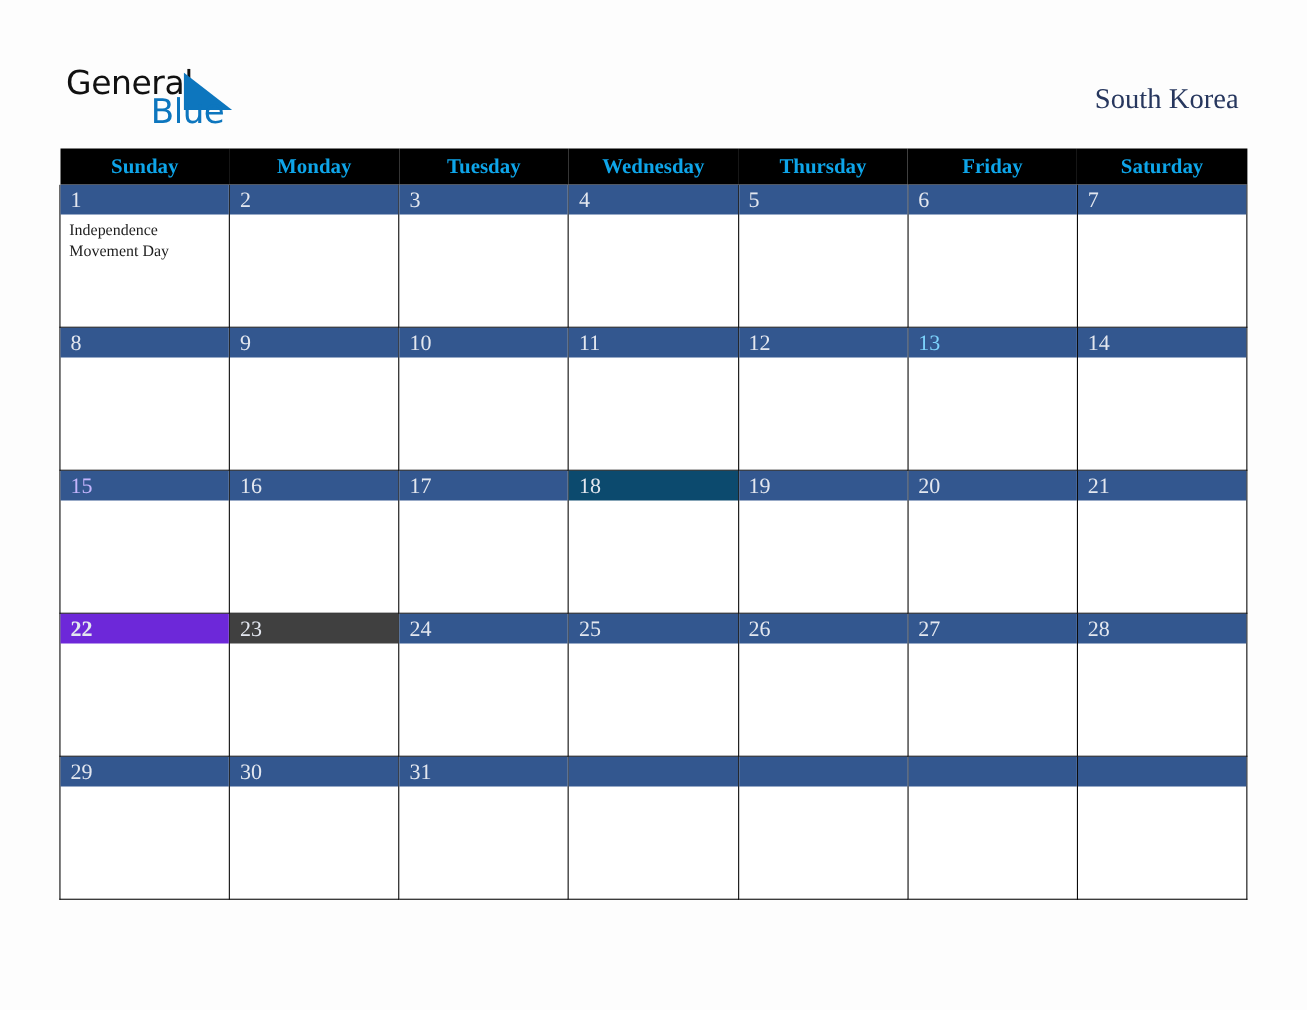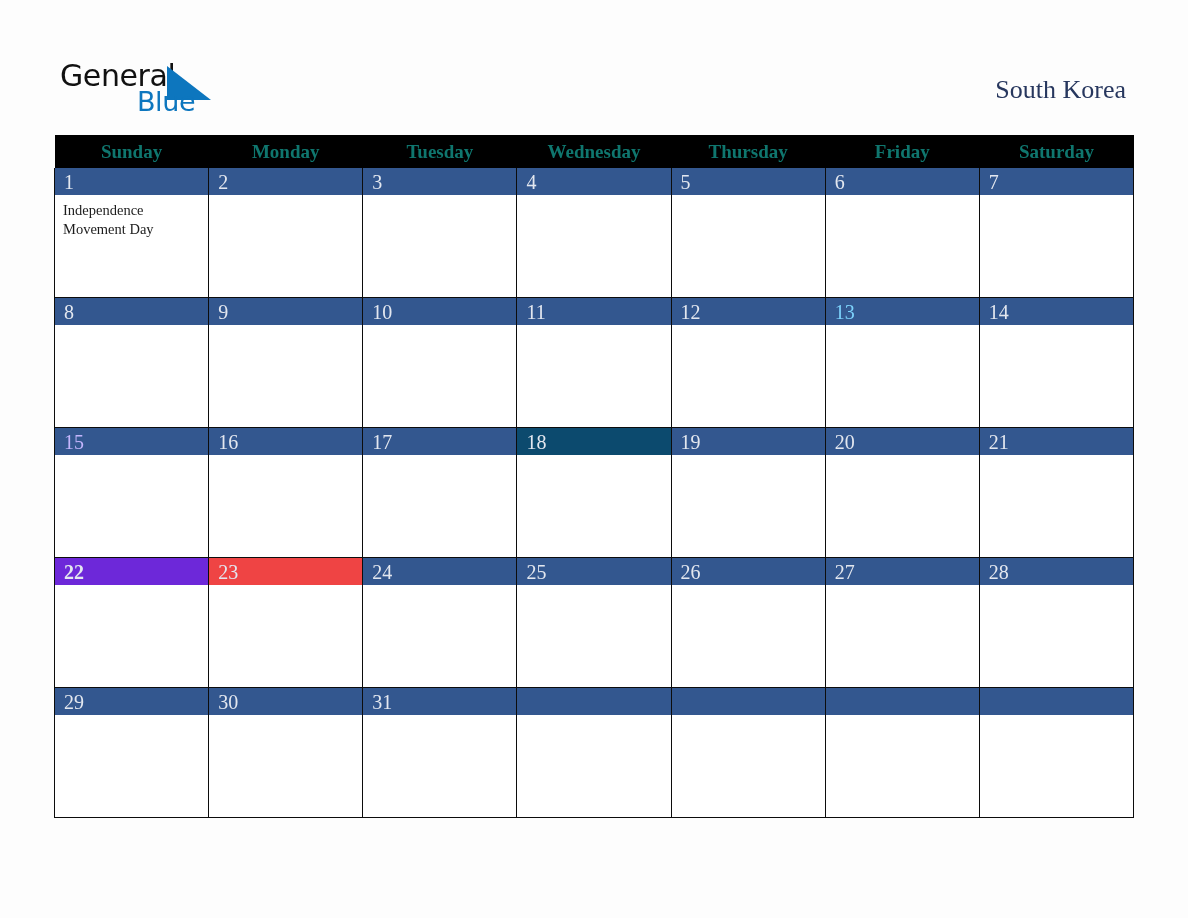--- a/index.html
+++ b/index.html
@@ -45,21 +45,21 @@
     font-size: 30px;
     color: #111111;
     letter-spacing: -0.4px;
     line-height: 36px;
   }
   .logo-blue {
     position: absolute;
     left: 77px;
     top: 26px;
     font-family: "DejaVu Sans", sans-serif;
-    font-size: 27px;
+    font-size: 31px;
     color: #0d76be;
     letter-spacing: -0.4px;
     line-height: 36px;
   }
   .logo-triangle {
     position: absolute;
     left: 107px;
     top: 8px;
     width: 44px;
     height: 34px;
@@ -94,21 +94,21 @@
     position: absolute;
     left: 54px;
     top: 135px;
     width: 1080px;
     border-collapse: collapse;
     table-layout: fixed;
   }
 
   .calendar th {
     background: #000000;
-    color: #0f766e;
+    color: #0ea5e9;
     font-family: "Liberation Serif", serif;
     font-size: 19px;
     font-weight: bold;
     height: 33px;
     padding: 0;
     text-align: center;
     vertical-align: middle;
     border: none;
   }
 
@@ -351,21 +351,21 @@
         <tr class="week">
           <td>
             <div class="daycell">
               <div class="daynum-band" style="background: #6d28d9; font-weight: bold;">
                 <span class="daynum" style="color: rgb(227, 231, 239);">22</span>
               </div>
             </div>
           </td>
           <td>
             <div class="daycell">
-              <div class="daynum-band" style="background: #ef4444;">
+              <div class="daynum-band" style="background: #404040;">
                 <span class="daynum" style="color: rgb(227, 231, 239);">23</span>
               </div>
             </div>
           </td>
           <td>
             <div class="daycell">
               <div class="daynum-band" style="background: rgb(51, 87, 143);">
                 <span class="daynum" style="color: rgb(227, 231, 239);">24</span>
               </div>
             </div>

